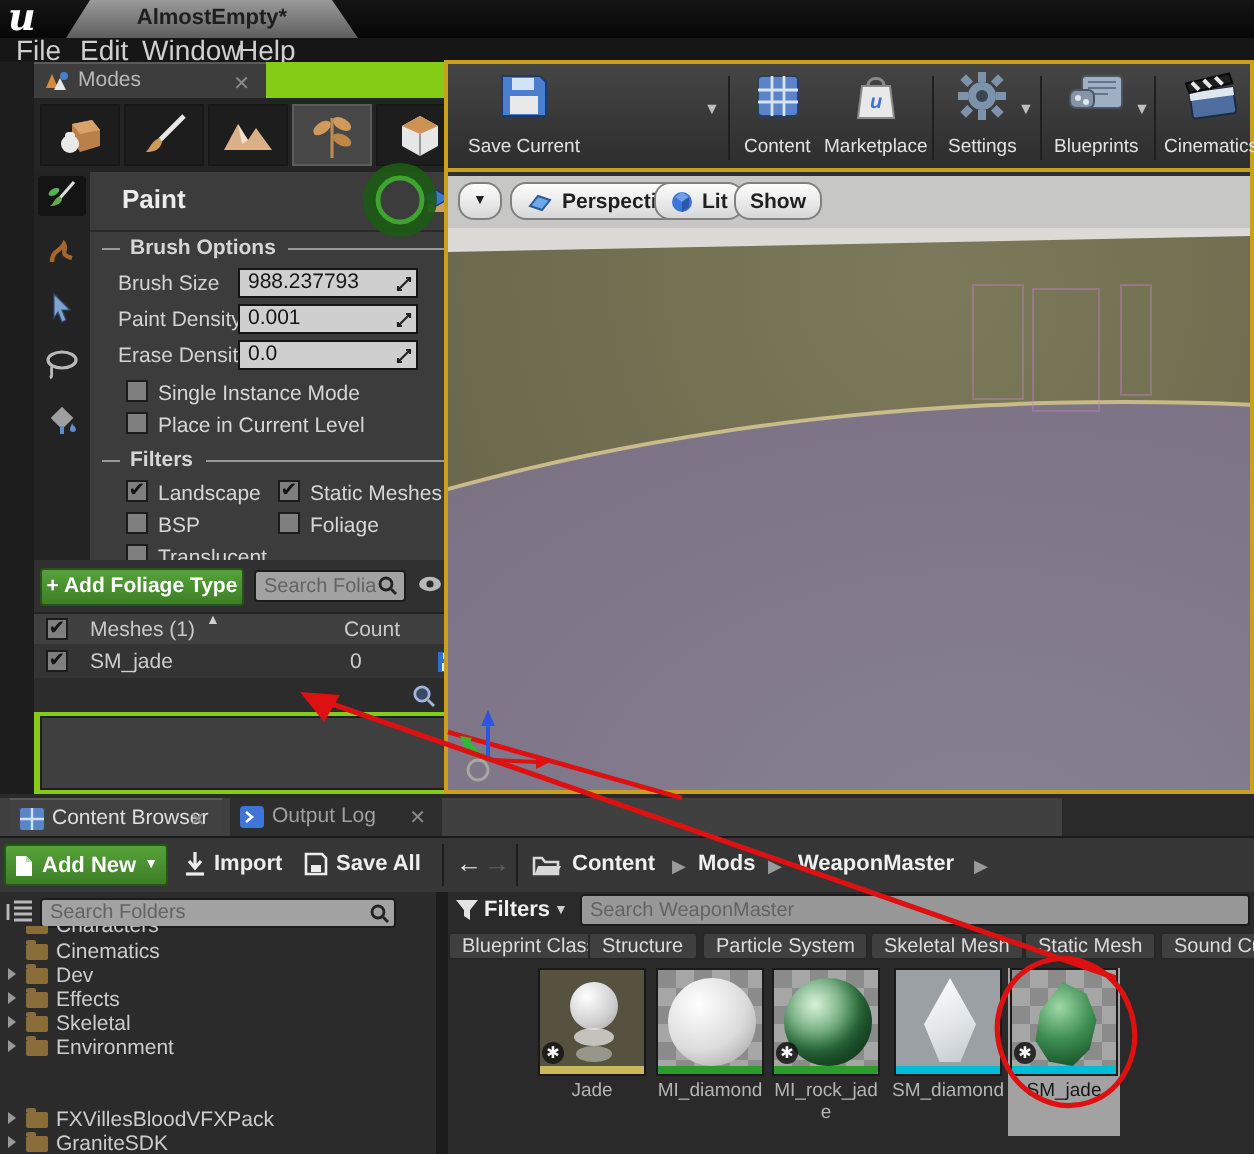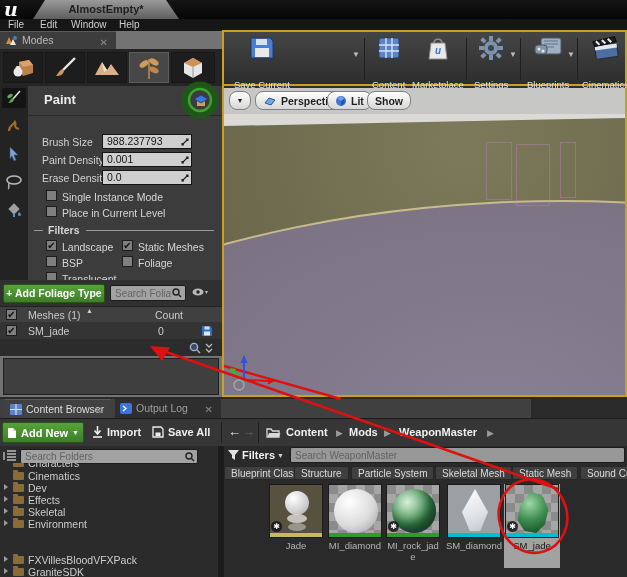--- a/index.html
+++ b/index.html
@@ -6,23 +6,23 @@
   *{box-sizing:border-box;font-family:"Liberation Sans",sans-serif;}
   .screen{position:relative;width:627px;height:577px;background:#1d1d1d;overflow:hidden;}
   .abs{position:absolute;}
   
   .titlebar{left:0;top:0;width:627px;height:19px;background:linear-gradient(#151515,#060606);}
   .ulogo{left:4px;top:-2px;width:26px;height:22px;color:#fff;font:italic bold 19px "DejaVu Serif",serif;}
   .apptab{left:33px;top:0;width:146px;height:19px;background:linear-gradient(#9a9a9a,#5e5e5e);
     clip-path:polygon(12px 0,calc(100% - 13px) 0,100% 100%,0 100%);
     color:#1e1e1e;font-size:11px;font-weight:bold;text-align:center;line-height:19px;}
   .menubar{left:0;top:19px;width:627px;height:12px;background:#161616;}
-  .menuitem{top:0;height:15px;color:#cfcfcf;font-size:10px;line-height:12px;}
+  .menuitem{top:0;height:15px;color:#cfcfcf;font-size:14px;line-height:12px;}
   
-  .modespanel{left:0;top:31px;width:224px;height:366px;background:#737373;}
+  .modespanel{left:17px;top:31px;width:224px;height:366px;background:#84cc16;}
   .modestab{left:0;top:0;width:116px;height:18px;background:#3d3d3d;border-top:1px solid #5a5a5a;color:#b9b9b9;font-size:10.5px;line-height:17px;}
   .modestab .lbl{margin-left:22px;}
   .tabclose{position:absolute;right:8px;top:2px;color:#8a8a8a;font-size:10px;}
   .moderow{left:0;top:18px;width:222px;height:37px;background:#242424;}
   .modetile{top:3px;width:40px;height:31px;background:#1d1d1d;border:1px solid #171717;display:flex;align-items:center;justify-content:center;}
   .modetile.active{background:#474747;border-color:#5c5c5c;}
   .toolstrip{left:0;top:55px;width:28px;height:196px;background:#232323;}
   .tool{left:2px;width:24px;height:20px;display:flex;align-items:center;justify-content:center;border-radius:2px;}
   .tool.sel{background:#141414;}
   .painthead{left:28px;top:55px;width:194px;height:30px;background:#3c3c3c;border-bottom:1px solid #2a2a2a;}
@@ -46,21 +46,21 @@
   .srchbox::placeholder{color:#636363;}
   .mag{position:absolute;}
   .meshhead{left:0;top:275px;width:222px;height:16px;background:#404040;border-top:1px solid #222;color:#c9c9c9;font-size:10.5px;}
   .meshrow{left:0;top:291px;width:222px;height:17px;background:#343434;color:#cdcdcd;font-size:10.5px;}
   .underrow{left:0;top:308px;width:222px;height:17px;background:#2c2c2c;}
   .subpanel{left:3px;top:327px;width:216px;height:37px;background:#3f3f3f;border:1px solid #1f1f1f;}
   
   .rightpane{left:222px;top:30px;width:405px;height:367px;border:2px solid #c9a11f;background:#2f2f2f;}
   .topbar{position:absolute;left:0;top:0;width:401px;height:54px;background:linear-gradient(#454545,#2d2d2d);border-bottom:2px solid #c9a11f;}
   .tbtn{position:absolute;top:3px;display:flex;flex-direction:column;align-items:center;}
-  .tbtn .cap{color:#e2e2e2;font-size:9.5px;margin-top:18px;white-space:nowrap;}
+  .tbtn .cap{color:#e2e2e2;font-size:9.5px;margin-top:7px;white-space:nowrap;}
   .tsep{position:absolute;top:6px;width:1px;height:42px;background:#1f1f1f;}
   .tdrop{position:absolute;color:#bdbdbd;font-size:8px;}
   .vptools{position:absolute;left:0;top:56px;width:401px;height:26px;background:#c7c7c6;}
   .vbtn{position:absolute;top:3px;height:19px;background:linear-gradient(#fefefe,#d7d7d7);border:1px solid #808080;border-radius:8px;
      color:#1f1f1f;font-size:10.5px;font-weight:bold;display:flex;align-items:center;padding:0 7px;gap:4px;}
   .vp3d{position:absolute;left:0;top:82px;width:401px;height:281px;background:
      radial-gradient(circle at 60% 10%,#7d7a5c,#6e6b4e 60%,#65624a);overflow:hidden;}
   .sky{position:absolute;left:0;top:0;width:401px;height:14px;background:#dbdad6;clip-path:polygon(0 0,100% 0,100% 4px,0 12px);}
   .brusharea{position:absolute;left:-362px;top:86px;width:1400px;height:700px;border-radius:50%;
      background:radial-gradient(ellipse at 45% 30%,#878093 0%,#7b7384 35%,#6f695f 75%,#6a654f 100%);
@@ -204,20 +204,25 @@
 
     <div class="abs painthead">
       <span class="t">Paint</span>
       <svg class="abs" style="left:165px;top:7px" width="16" height="15" viewBox="0 0 16 15">
         <rect x="4" y="7" width="8" height="6" fill="#c8a060"></rect>
         <path d="M1 6 L8 2 L15 6 L8 10 Z" fill="#3f74d8" stroke="#16356e" stroke-width=".7"></path>
       </svg>
     </div>
 
     <div class="abs body">
+      <div class="sechead" style="top:2px">
+        <span class="dash"></span>
+          <span class="txt">Brush Options</span>
+          <span class="line"></span>
+      </div>
 
       <div class="frow" style="top:18px">
         <span class="lab">Brush Size</span>
         <div class="valbox">
           <span>988.237793</span>
           <svg width="8" height="8" viewBox="0 0 8 8">
               <path d="M1 7 L7 1 M5 1 H7 V3 M3 7 H1 V5" stroke="#222" stroke-width="1.1" fill="none"></path>
             </svg>
         </div>
       </div>

